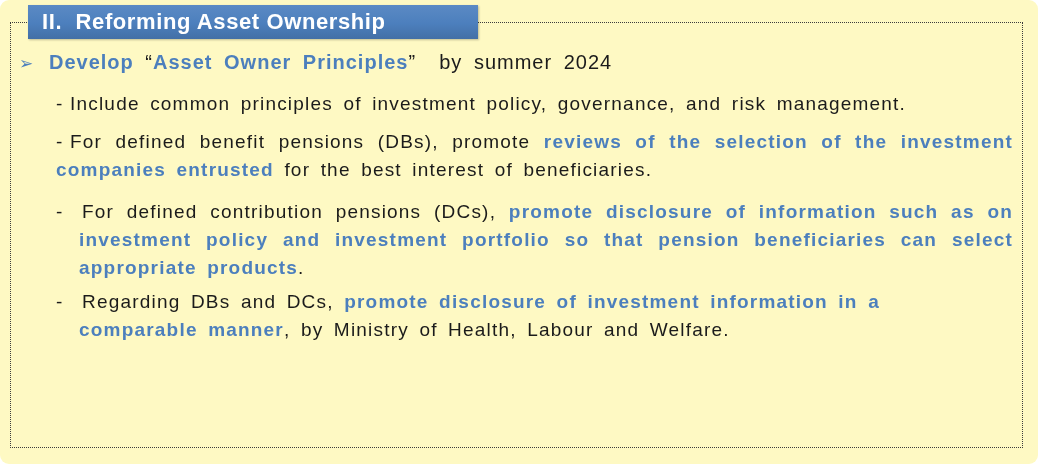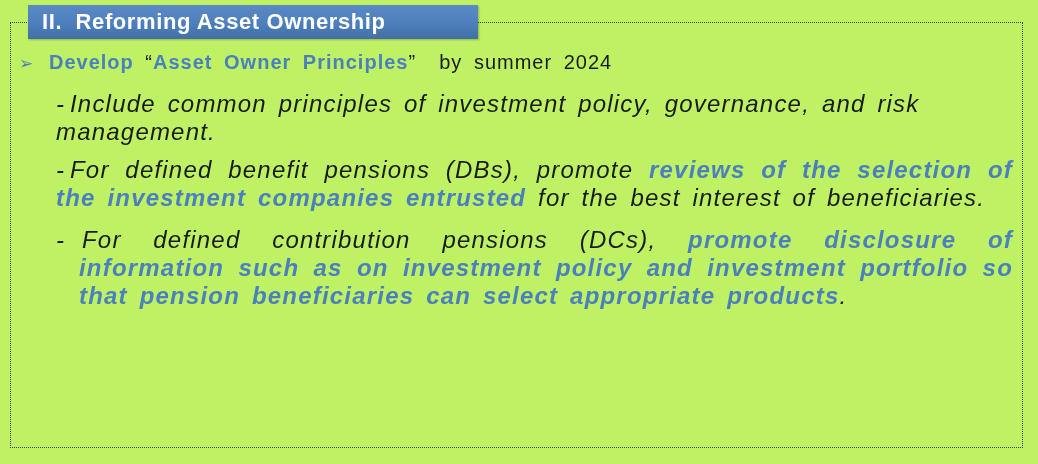--- a/index.html
+++ b/index.html
@@ -1,18 +1,19 @@
 <!DOCTYPE html>
 <html style="--accent: #4c7fbd; --header_bg: #4c7fbd; --header_text: #ffffff; --ink: #1b1b1b; --border: #3c3c3c;"><head>
 <meta charset="utf-8">
 <style>
   html,body{margin:0;padding:0;background:#ffffff;}
   .slide{
-    position:relative;width:1038px;height:464px;overflow:hidden;background:#bef264;
+    position:relative;width:1038px;height:464px;overflow:hidden;background:#fef9c3;
     font-family:"Liberation Sans","DejaVu Sans",sans-serif;
+    border-radius:9px;
   }
   .content-box{
     position:absolute;left:10px;top:22px;width:1013px;height:426px;
     border:1px dotted var(--border,#3c3c3c);box-sizing:border-box;z-index:1;
   }
   .header-box{
     position:absolute;left:28px;top:5px;width:450px;height:34px;z-index:3;
     background:linear-gradient(to bottom,#5b8ac4 0%,var(--header_bg,#4c7fbd) 55%,#436fa6 100%);
     color:var(--header_text,#ffffff);
     font-size:22px;font-weight:bold;line-height:34px;letter-spacing:0.6px;
@@ -22,23 +23,22 @@
   .content{position:absolute;left:19px;top:44px;width:994px;z-index:2;}
   .arrow-line{
     font-size:20px;line-height:28px;letter-spacing:1px;word-spacing:5px;
     color:var(--ink,#1b1b1b);
   }
   .arrow-marker{
     display:inline-block;width:30px;font-size:17px;font-weight:normal;
     color:var(--accent,#4c7fbd);
   }
   .para{
-    font-size:24px;line-height:28px;letter-spacing:1.2px;word-spacing:4px;
+    font-size:19px;line-height:28px;letter-spacing:1.2px;word-spacing:4px;
     color:var(--ink,#1b1b1b);
-    font-style:italic;
   }
   .para.d1{padding-left:37px;}
   .para.d2{padding-left:53px;text-indent:-16px;}
   .para.d3{padding-left:60px;text-indent:-23px;}
   .justify{text-align:justify;text-align-last:left;}
   .dash-marker{display:inline-block;width:14px;text-indent:0;}
   .para.d3 .dash-marker{width:26px;}
   .s-accent{color:var(--accent,#4c7fbd);font-weight:bold;}
   .s-ink{color:var(--ink,#1b1b1b);font-weight:normal;}
   
@@ -56,14 +56,15 @@
 <div class="slide">
   <div class="content-box"></div>
   <div class="header-box">
     <span>II.&nbsp; Reforming Asset Ownership</span>
   </div>
   <div class="content" id="bullets">
       <div class="line arrow-line"><span class="marker arrow-marker">➢</span><span class="s-accent">Develop</span><span class="s-ink"> “</span><span class="s-accent">Asset Owner Principles</span><span class="s-ink">”&nbsp; by summer 2024</span></div>
       <div class="para d1"><span class="marker dash-marker">-</span><span class="s-ink">Include common principles of investment policy, governance, and risk management.</span></div>
       <div class="para d1 justify"><span class="marker dash-marker">-</span><span class="s-ink">For defined benefit pensions (DBs), promote </span><span class="s-accent">reviews of the selection of the investment companies entrusted</span><span class="s-ink"> for the best interest of beneficiaries.</span></div>
       <div class="para d3 justify"><span class="marker dash-marker">-</span><span class="s-ink">For defined contribution pensions (DCs), </span><span class="s-accent">promote disclosure of information such as on investment policy and investment portfolio so that pension beneficiaries can select appropriate products</span><span class="s-ink">.</span></div>
+      <div class="para d3"><span class="marker dash-marker">-</span><span class="s-ink">Regarding DBs and DCs, </span><span class="s-accent">promote disclosure of investment information in a comparable manner</span><span class="s-ink">, by Ministry of Health, Labour and Welfare.</span></div>
     </div>
 </div>
 
 </body></html>

